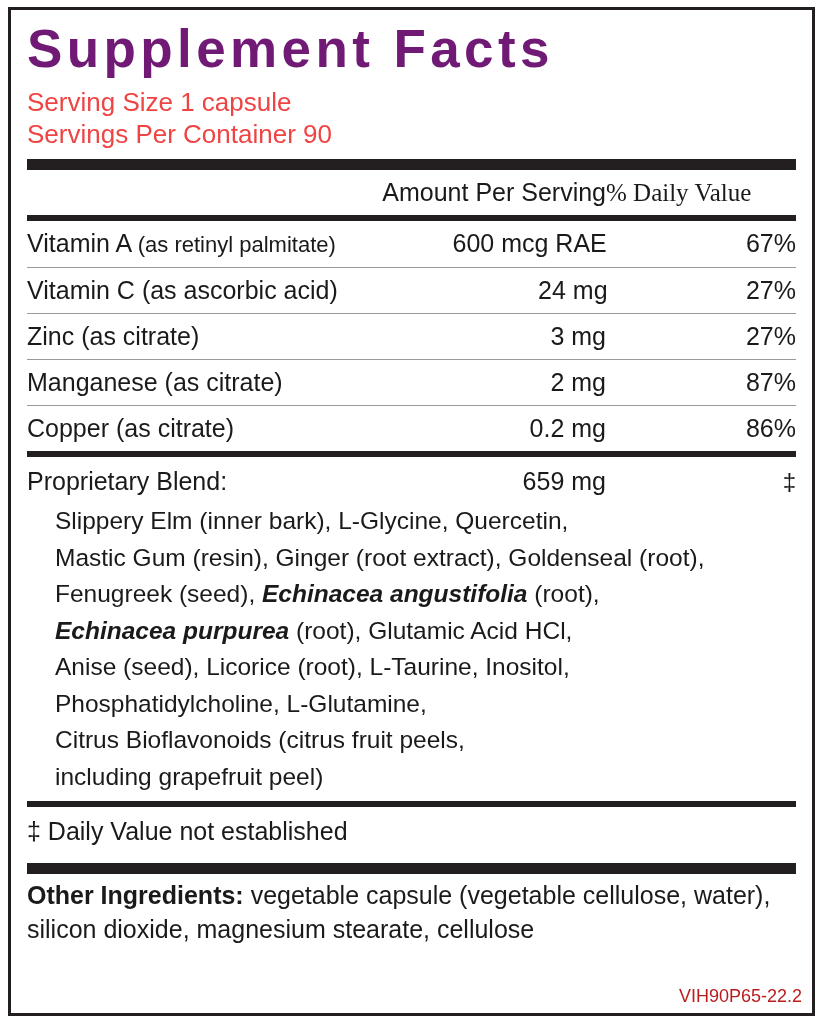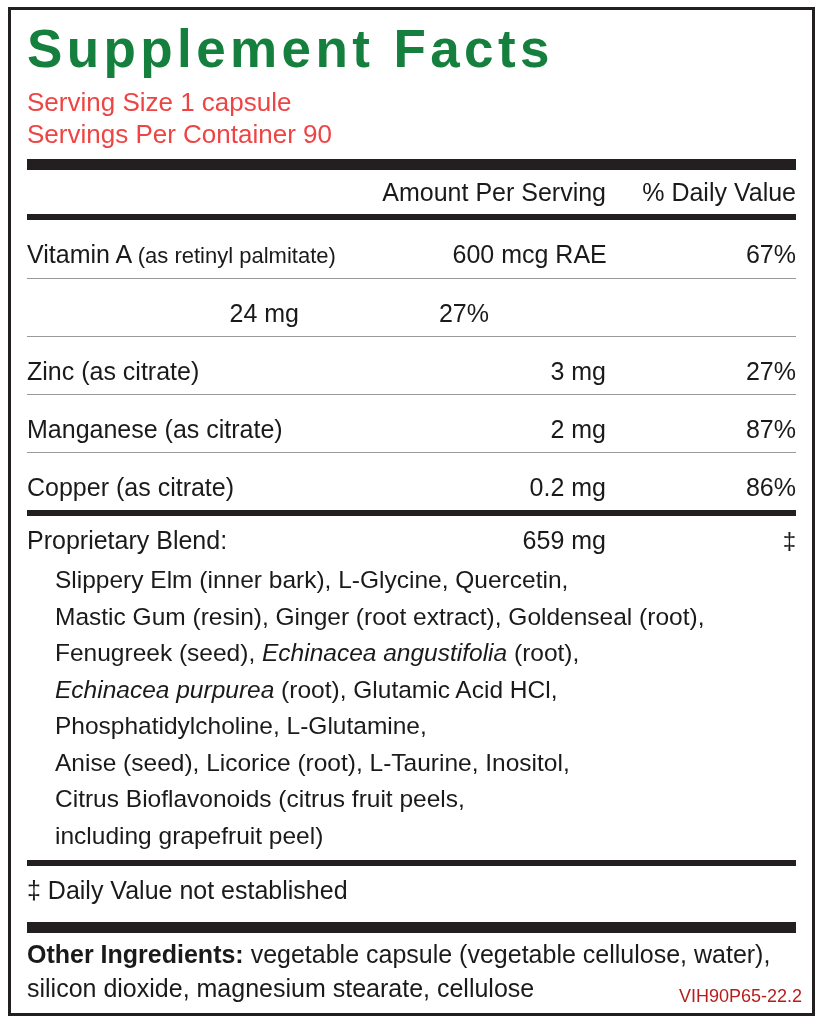--- a/index.html
+++ b/index.html
@@ -29,21 +29,21 @@
     position: absolute;
     left: 16px;
     top: 6px;
     right: 16px;
   }
   .title {
     font-size: 53px;
     font-weight: bold;
     letter-spacing: 4.4px;
     line-height: 62px;
-    color: #15803d;
+    color: #701a75;
     white-space: nowrap;
     margin-top: 2px;
   }
   .serving-lines {
     margin-top: 6px;
   }
   .serving-line {
     font-size: 26px;
     line-height: 32px;
     color: #ef4444;
@@ -69,29 +69,29 @@
     padding: 2px 0 2px 0;
   }
   .col-head .spacer { flex: 1 1 auto; }
   .col-head .amt {
     width: 282px;
     text-align: right;
     white-space: nowrap;
   }
   .col-head .dv {
     width: 190px;
-    text-align: right;
-    white-space: nowrap;
+    white-space: nowrap;
+    font-family: Liberation Serif, serif;
   }
   .nutrient-row {
     display: flex;
     align-items: baseline;
     font-size: 25px;
     line-height: 31px;
-    padding: 19px 0 7px 0;
+    padding: 7px 0 7px 0;
   }
   .nutrient-row .name {
     flex: 1 1 auto;
     white-space: nowrap;
   }
   .nutrient-row .amount {
     width: 272px;
     text-align: right;
     white-space: nowrap;
   }
@@ -114,21 +114,21 @@
   .ingredient-list {
     padding-left: 28px;
     padding-top: 4px;
     padding-bottom: 6px;
   }
   .ingredient-line {
     font-size: 24.5px;
     line-height: 36.5px;
     white-space: nowrap;
   }
-  .ingredient-line i { font-style: italic; }
+  .ingredient-line i { font-style: italic; font-weight: bold; }
   .footnote {
     font-size: 25px;
     line-height: 32px;
     padding: 8px 0 7px 0;
   }
   .other {
     font-size: 25px;
     line-height: 34px;
     padding-top: 4px;
   }
@@ -169,20 +169,24 @@
       <div class="name">
         <span>Vitamin A</span>
         <span class="vitA-sub">(as retinyl palmitate)</span>
       </div>
       <div class="amount">600 mcg RAE</div>
       <div class="daily">67%</div>
     </div>
     <div class="rule-hair"></div>
 
     <div class="nutrient-row">
+      <div class="name">
+        <span>Vitamin C</span>
+        <span>(as ascorbic acid)</span>
+      </div>
       <div class="amount">24 mg</div>
       <div class="daily">27%</div>
     </div>
     <div class="rule-hair"></div>
 
     <div class="nutrient-row">
       <div class="name">
         <span>Zinc</span>
         <span>(as citrate)</span>
       </div>
@@ -216,22 +220,22 @@
       <div class="name">Proprietary Blend:</div>
       <div class="amount">659 mg</div>
       <div class="daily">‡</div>
     </div>
 
     <div class="ingredient-list">
       <div class="ingredient-line">Slippery Elm (inner bark), L-Glycine, Quercetin,</div>
       <div class="ingredient-line">Mastic Gum (resin), Ginger (root extract), Goldenseal (root),</div>
       <div class="ingredient-line">Fenugreek (seed), <i>Echinacea angustifolia</i> (root),</div>
       <div class="ingredient-line"><i>Echinacea purpurea</i> (root), Glutamic Acid HCl,</div>
+      <div class="ingredient-line">Anise (seed), Licorice (root), L-Taurine, Inositol,</div>
       <div class="ingredient-line">Phosphatidylcholine, L-Glutamine,</div>
-      <div class="ingredient-line">Anise (seed), Licorice (root), L-Taurine, Inositol,</div>
       <div class="ingredient-line">Citrus Bioflavonoids (citrus fruit peels,</div>
       <div class="ingredient-line">including grapefruit peel)</div>
     </div>
 
     <div class="rule-med"></div>
 
     <div class="footnote">‡ Daily Value not established</div>
 
     <div class="rule-thick"></div>
 

